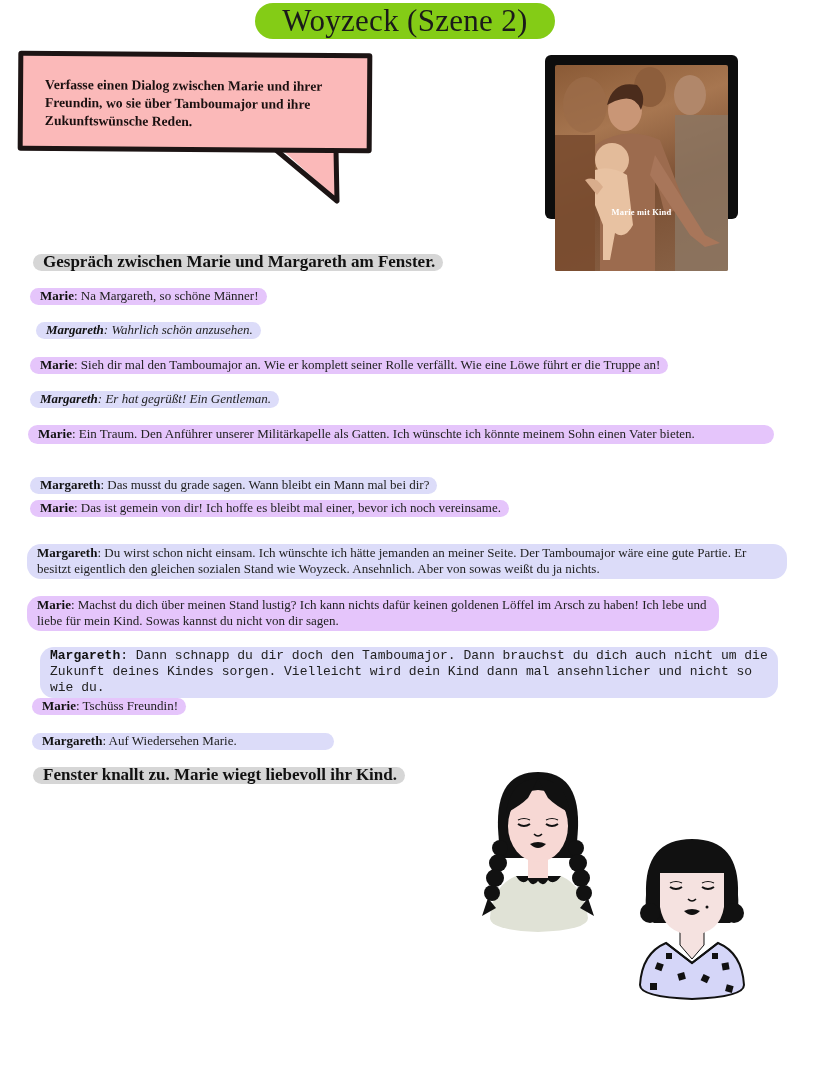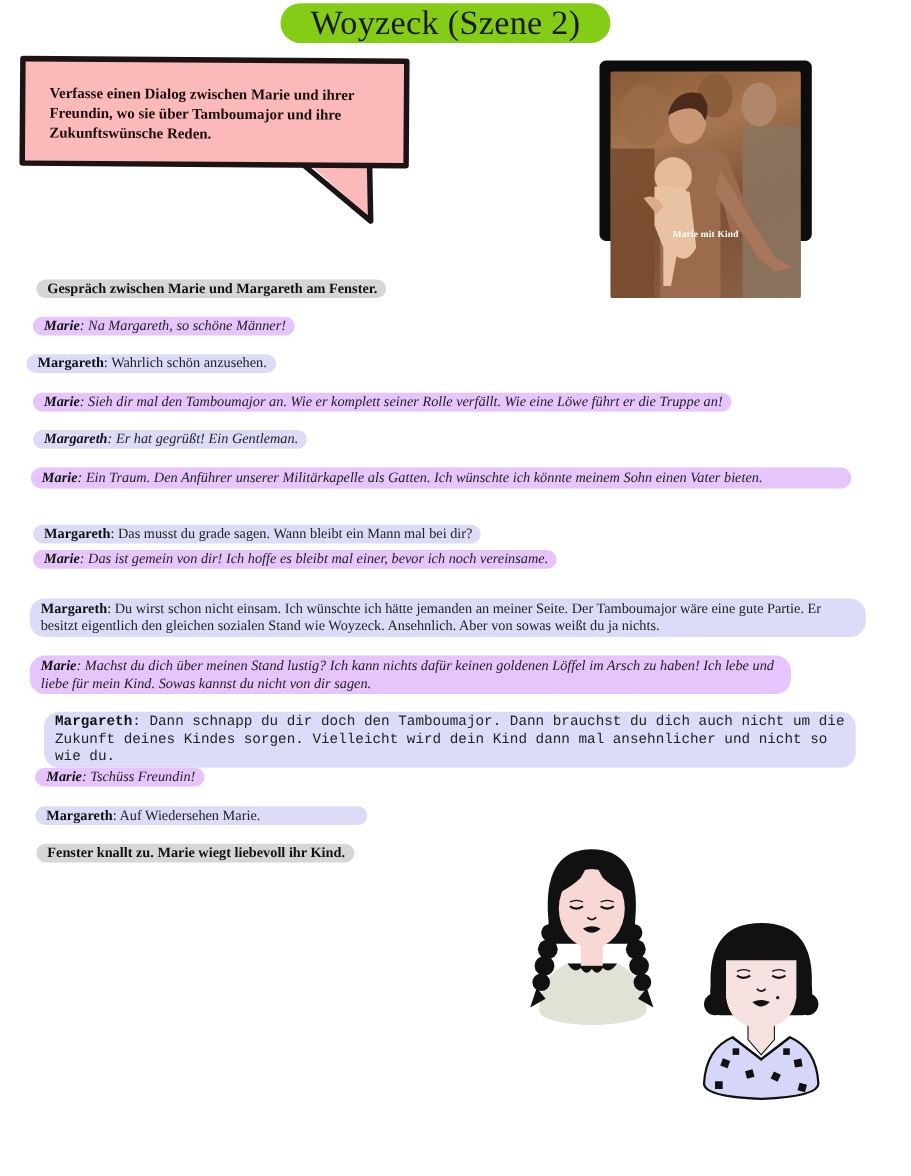--- a/index.html
+++ b/index.html
@@ -38,22 +38,22 @@
     .photo-caption {
       position: absolute; left: 0; bottom: 2px; width: 100%; text-align: center;
       color: #ffffff; font-size: 8.5px; font-weight: bold; letter-spacing: 0.2px;
     }
 
     .line {
       position: absolute; font-size: 13px; line-height: 16px;
       padding: 0 8px 1px 10px; border-radius: 10px; color: #222;
     }
     .line.multi { border-radius: 14px; padding: 1px 10px 2px 10px; }
-    .line.narr { background: #d6d6d6; font-weight: bold; color: #111; font-size: 13px; }
-    .line.marie { background: #e5c5fb; font-style: italic; }
+    .line.narr { background: #d6d6d6; font-weight: bold; color: #111; font-size: 17px; }
+    .line.marie { background: #e5c5fb; }
     .line.marg { background: #dcdcf9; }
     .line b { font-weight: bold; color: #111; }
 
     .girl { position: absolute; }
   </style>
 </head>
 <body>
 
 <div class="title">Woyzeck (Szene 2)</div>
 
@@ -85,21 +85,21 @@
       <path d="M30,115 Q40,110 48,122 L42,130 Z" fill="#d9ad8c"></path>
     </svg>
   </div>
   <div class="photo-caption">Marie mit Kind</div>
 </div>
 
 <div class="line narr" style="left:33px; top:254px;">Gespräch zwischen Marie und Margareth am Fenster.</div>
 
 <div class="line marie" style="left:30px; top:288px;"><b>Marie</b><span>: Na Margareth, so schöne Männer!</span></div>
 
-<div class="line marg" style="left:24px; top:322px;"><b>Margareth</b><span>: Wahrlich schön anzusehen.</span></div>
+<div class="line marg" style="left:36px; top:322px;font-style:italic;"><b>Margareth</b><span>: Wahrlich schön anzusehen.</span></div>
 
 <div class="line marie" style="left:30px; top:357px;"><b>Marie</b><span>: Sieh dir mal den Tamboumajor an. Wie er  komplett seiner Rolle verfällt. Wie eine Löwe führt er die Truppe an!</span></div>
 
 <div class="line marg" style="left:30px; top:391px;font-style:italic;"><b>Margareth</b><span>: Er hat gegrüßt! Ein Gentleman.</span></div>
 
 <div class="line marie multi" style="left:28px; top:425px; width:746px;"><b>Marie</b><span>: Ein Traum. Den Anführer unserer Militärkapelle als Gatten. Ich wünschte ich könnte meinem Sohn einen Vater bieten.</span></div>
 
 <div class="line marg" style="left:30px; top:477px;"><b>Margareth</b><span>: Das musst du grade sagen. Wann bleibt ein Mann mal bei dir?</span></div>
 
 <div class="line marie" style="left:30px; top:500px;"><b>Marie</b><span>: Das ist gemein von dir! Ich hoffe es bleibt mal einer, bevor ich noch vereinsame.</span></div>

